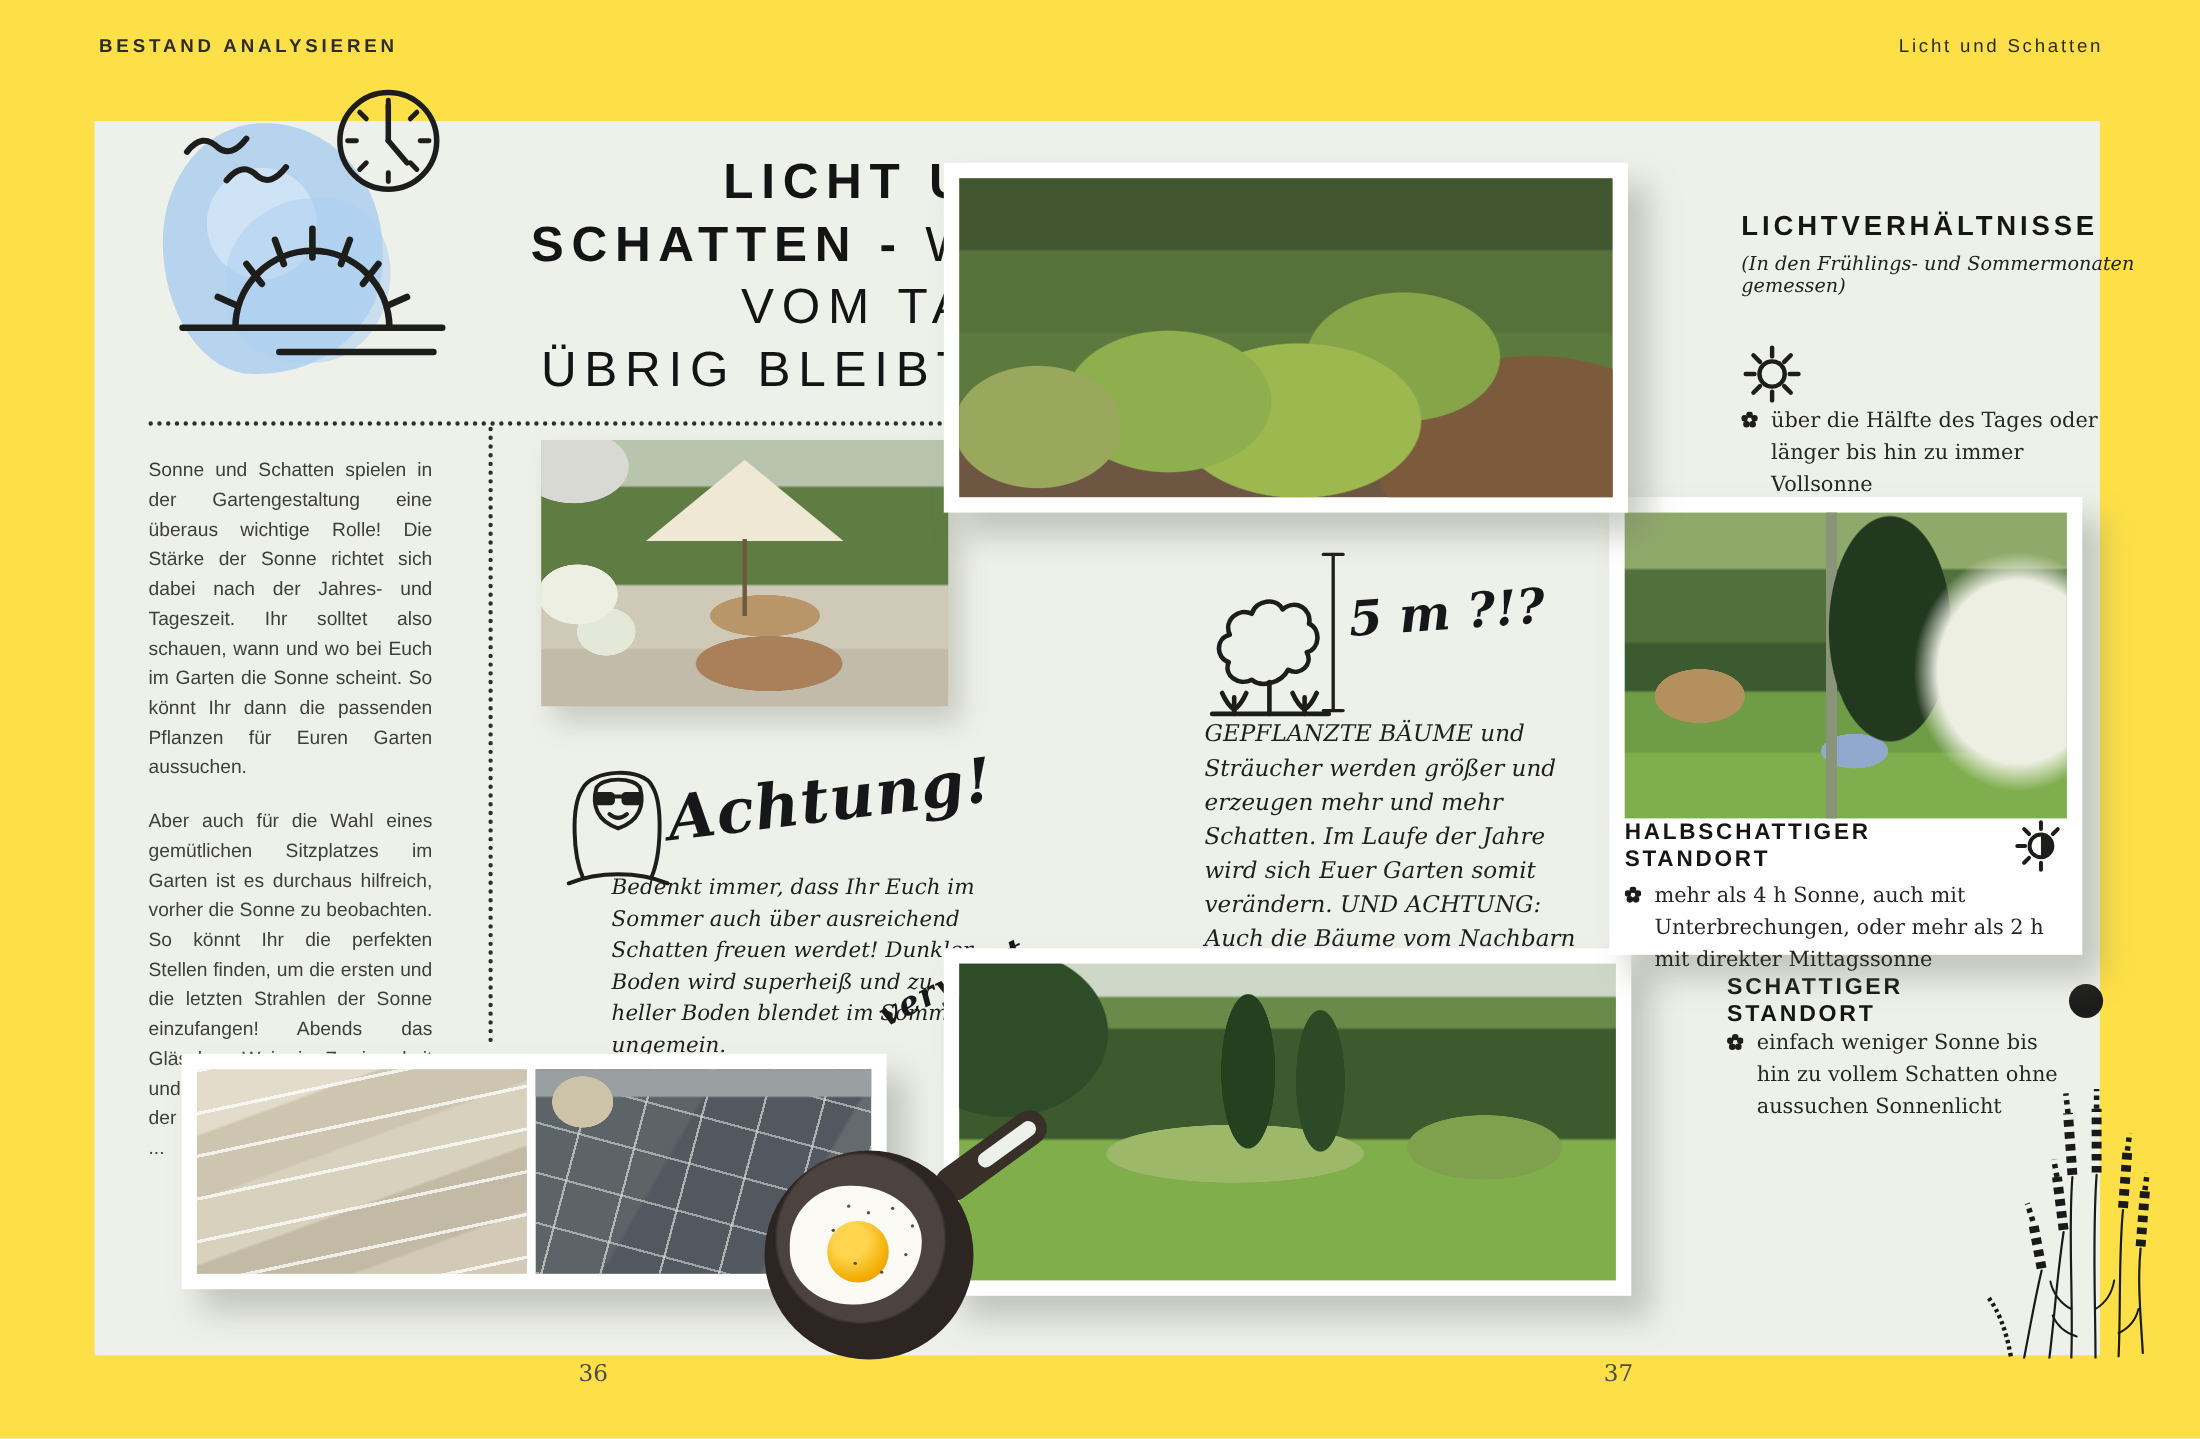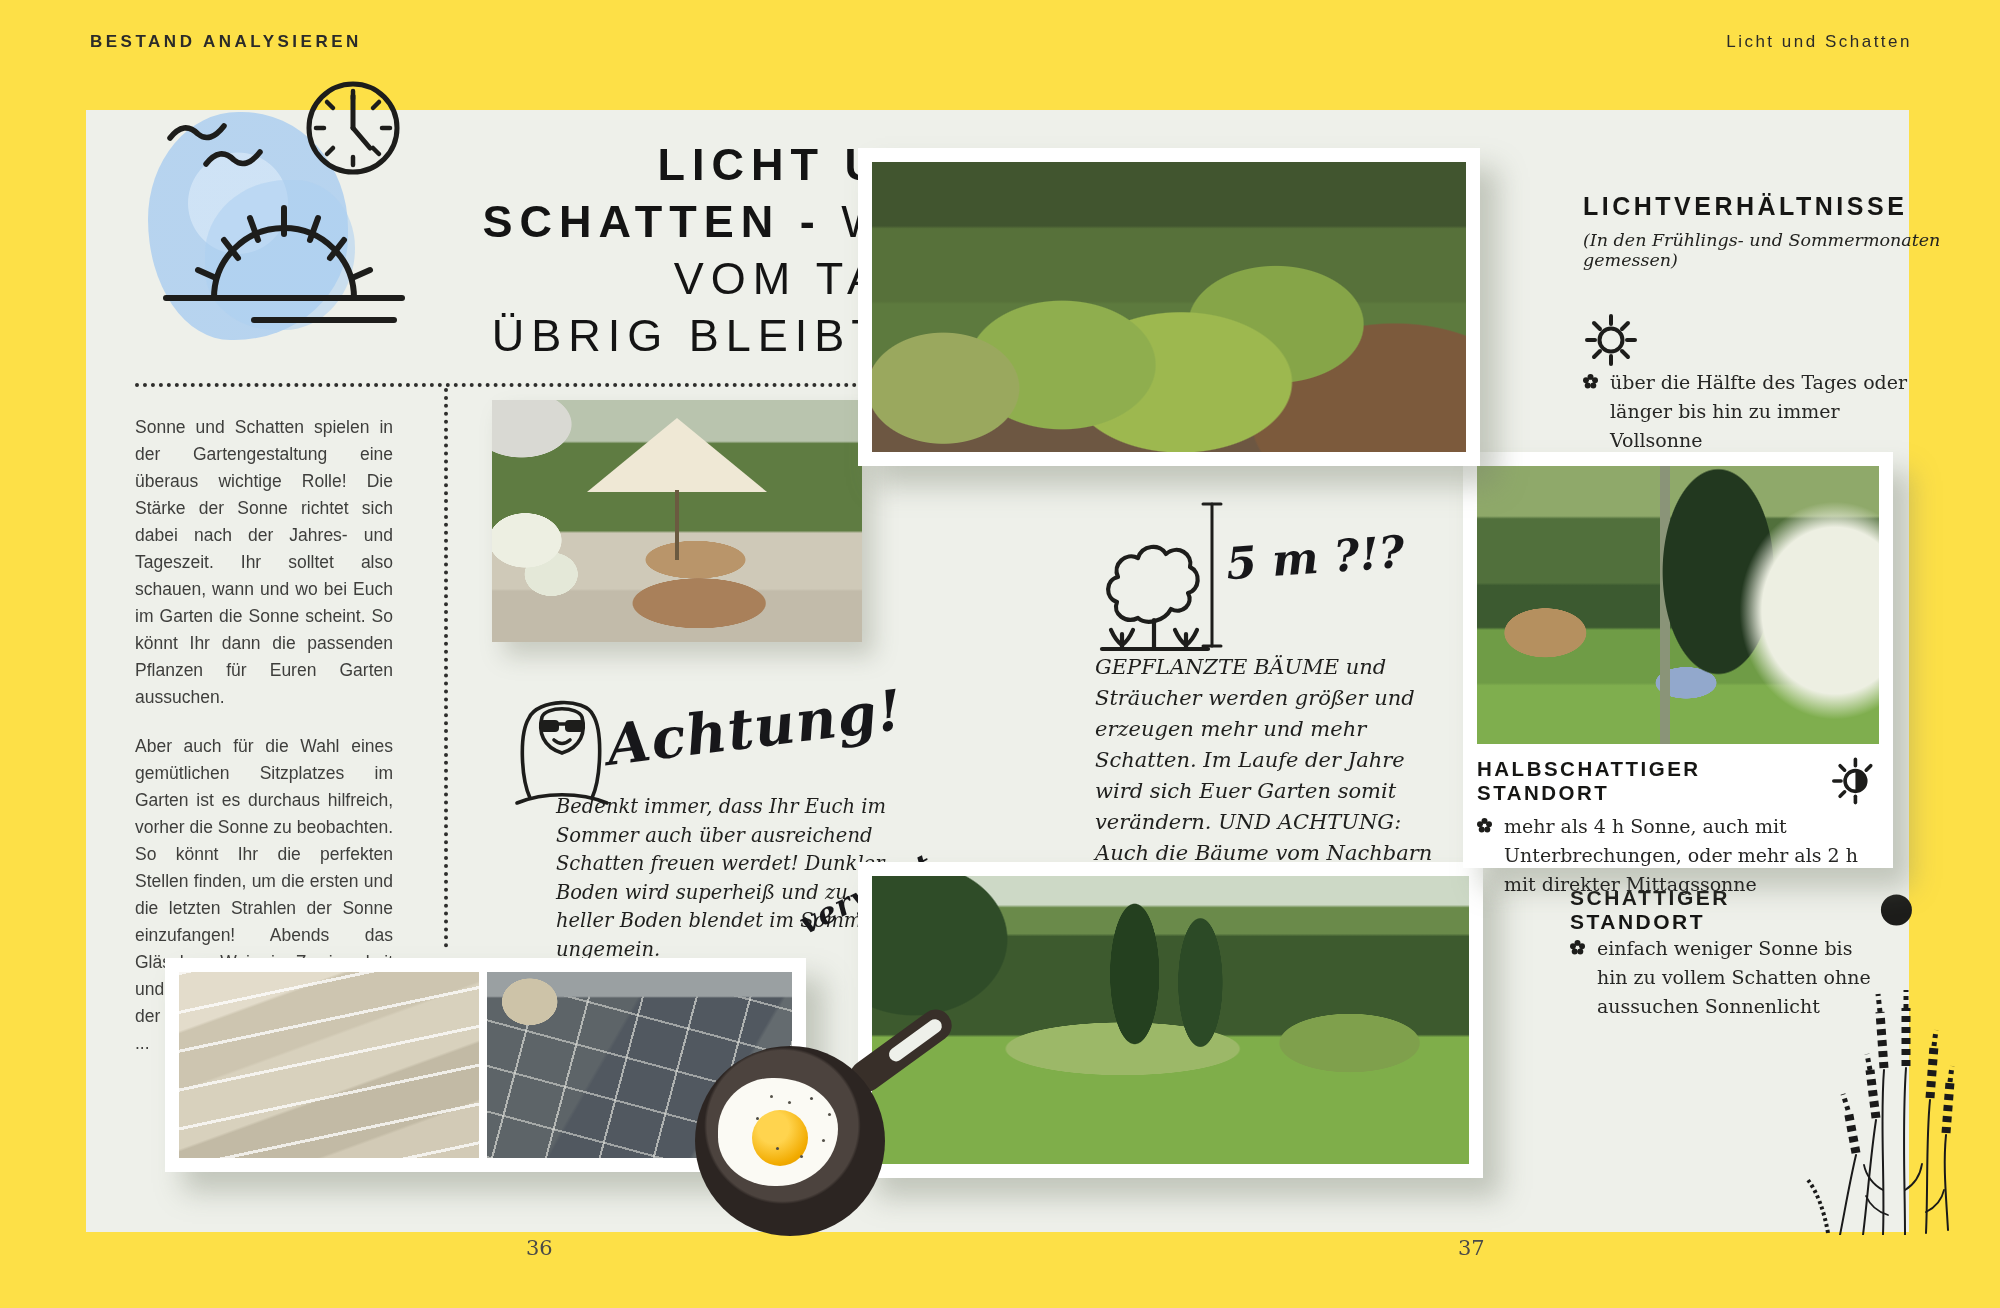--- a/index.html
+++ b/index.html
@@ -45,21 +45,21 @@
   
   .lv-title{left:1583px;top:192px;font-size:25px;font-weight:bold;letter-spacing:3.5px;color:#161614;}
   .lv-sub{left:1583px;top:230px;font-family:"DejaVu Serif",serif;font-style:italic;font-size:17.5px;color:#22221f;}
   .loc-head{display:flex;align-items:center;gap:14px;font-size:21px;font-weight:bold;letter-spacing:2.5px;color:#161614;}
   .loc-desc{display:flex;gap:12px;margin-top:0;font-family:"DejaVu Serif","Liberation Serif",serif;
             font-size:19px;line-height:29px;color:#26262}
   .loc-desc{color:#262624;}
   .loc-desc .fl{flex:0 0 auto;margin-top:6px;}
   .sonniger{left:1583px;top:312px;width:340px;}
   .schattiger{left:1570px;top:886px;width:345px;}
-  .inCard{margin-top:12px;}
+  .inCard{margin-top:0;}
   
   .pnum{top:1236px;font-family:"DejaVu Serif",serif;font-size:21px;color:#4a4a48;}
   .pnum.p36{left:526px;} .pnum.p37{left:1458px;}
   
   .blob{left:148px;top:112px;width:200px;height:228px;z-index:0;
         background:radial-gradient(closest-side at 45% 40%,#cde2f6 0 55%,#b4d2ef 56% 100%);
         border-radius:46% 54% 58% 42% / 48% 52% 46% 54%;opacity:.95;}
   .blob2{left:205px;top:180px;width:150px;height:150px;background:#add0f0;opacity:.55;
          border-radius:58% 42% 50% 50% / 52% 48% 58% 42%;}
   

